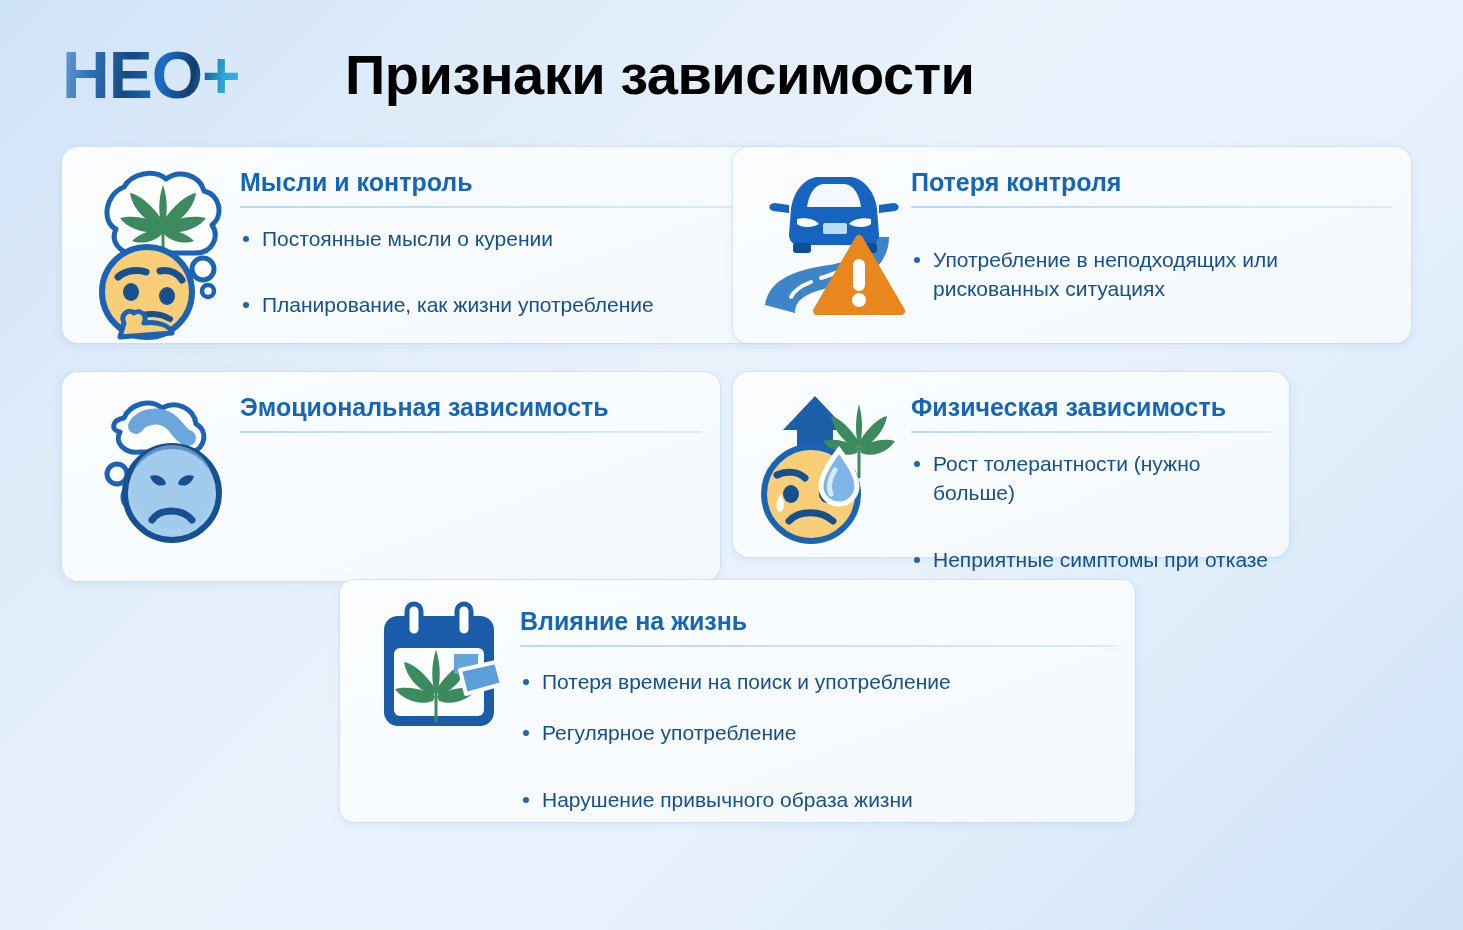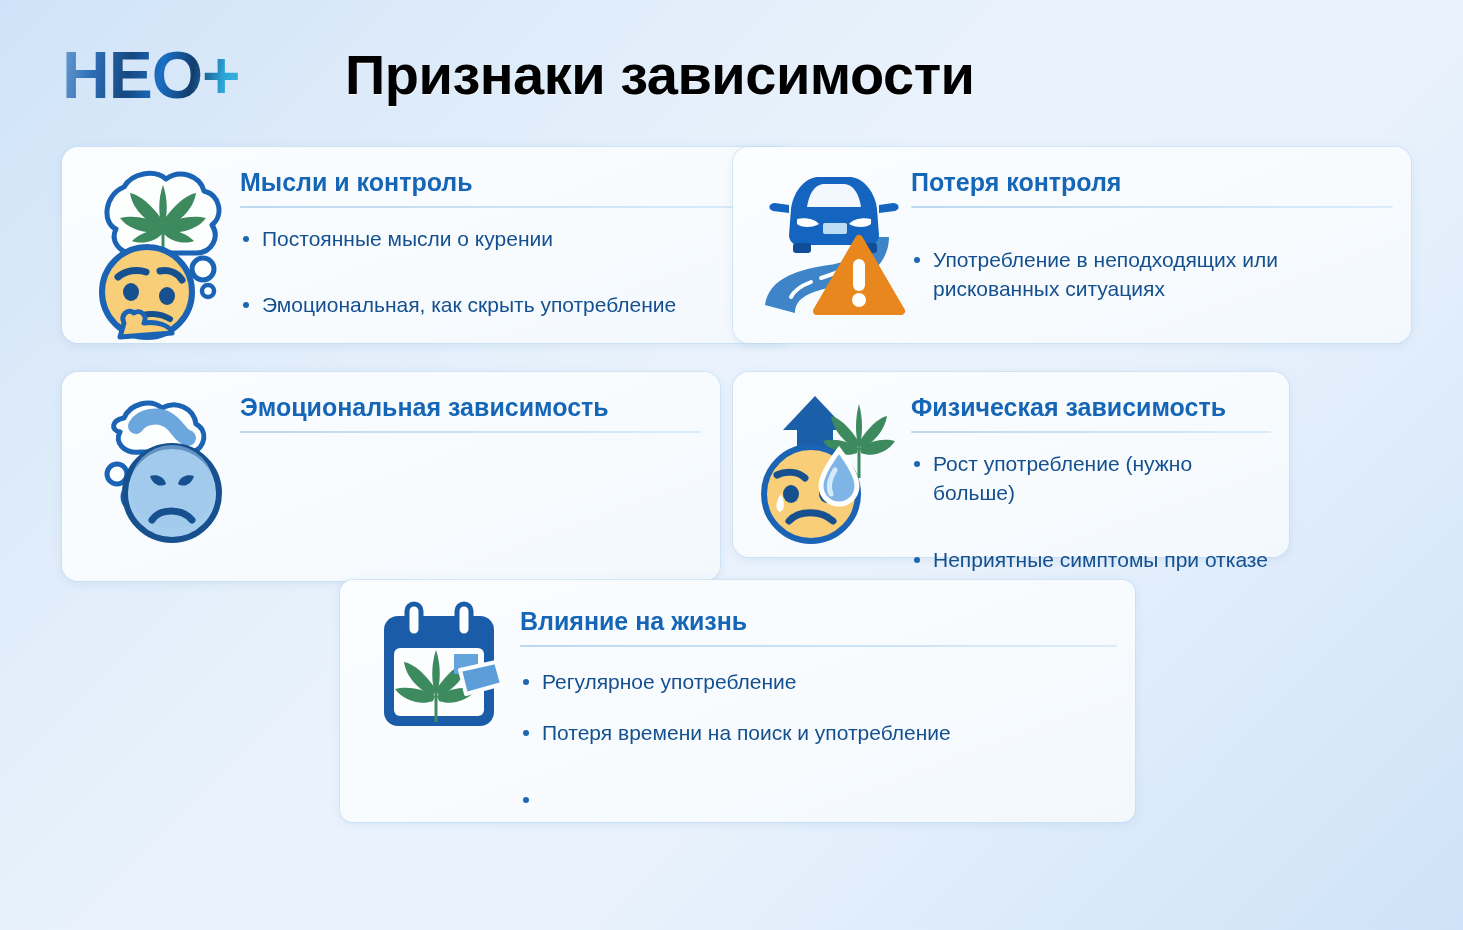--- a/index.html
+++ b/index.html
@@ -171,21 +171,21 @@
 
         <path d="M40 158 C36 150, 44 143, 50 148 C56 144, 64 150, 60 158
                  C72 156, 86 160, 88 168 L36 172 Z" fill="#f9ce78" stroke="#1b63b4" stroke-width="5" stroke-linejoin="round"></path>
       </svg>
     </div>
     <div class="body">
       <div class="card-title">Мысли и контроль</div>
       <div class="divider"></div>
       <ul class="bullets">
         <li><span class="dot"></span><span>Постоянные мысли о курении</span></li>
-        <li><span class="dot"></span><span>Эмоциональная, как скрыть употребление</span></li>
+        <li><span class="dot"></span><span>Планирование, как жизни употребление</span></li>
       </ul>
     </div>
   </div>
 
   <div class="card" id="card-control">
     <div class="icon-wrap">
       <svg width="150" height="155" viewBox="0 0 150 155">
 
         <path d="M10 140 C14 112, 46 104, 74 100 C100 96, 112 86, 112 72 L134 72
                  C134 96, 116 114, 86 120 C56 126, 40 132, 40 148 Z" fill="#3d84c8"></path>
@@ -274,21 +274,21 @@
 
         <path d="M84 60 C96 76, 102 88, 102 96 C102 107, 93 114, 84 114
                  C75 114, 66 107, 66 96 C66 88, 72 76, 84 60 Z" fill="#7fb5e6" stroke="#ffffff" stroke-width="5"></path>
         <path d="M80 80 C74 90, 73 98, 76 104" stroke="#d7eaf9" stroke-width="5" fill="none" stroke-linecap="round"></path>
       </svg>
     </div>
     <div class="body">
       <div class="card-title">Физическая зависимость</div>
       <div class="divider"></div>
       <ul class="bullets">
-        <li><span class="dot"></span><span>Рост употребление (нужно больше)</span></li>
+        <li><span class="dot"></span><span>Рост толерантности (нужно больше)</span></li>
         <li><span class="dot"></span><span>Неприятные симптомы при отказе</span></li>
       </ul>
     </div>
   </div>
 
   <div class="card" id="card-life">
     <div class="icon-wrap">
       <svg width="140" height="140" viewBox="0 0 140 140">
 
         <rect x="10" y="16" width="110" height="110" rx="14" fill="#1b5ca8"></rect>
@@ -307,20 +307,20 @@
         </g>
 
         <path d="M80 54 L104 54 L104 74 L80 74 Z" fill="#63a4dd"></path>
         <path d="M86 70 L122 62 L128 84 L92 94 Z" fill="#5b9ed8" stroke="#fbfdff" stroke-width="4" stroke-linejoin="round"></path>
       </svg>
     </div>
     <div class="body">
       <div class="card-title">Влияние на жизнь</div>
       <div class="divider"></div>
       <ul class="bullets">
+        <li><span class="dot"></span><span>Потеря времени на поиск и употребление</span></li>
         <li><span class="dot"></span><span>Регулярное употребление</span></li>
-        <li><span class="dot"></span><span>Потеря времени на поиск и употребление</span></li>
-        <li><span class="dot"></span></li>
+        <li><span class="dot"></span><span>Нарушение привычного образа жизни</span></li>
       </ul>
     </div>
   </div>
 
 </div>
 
 </body></html>

